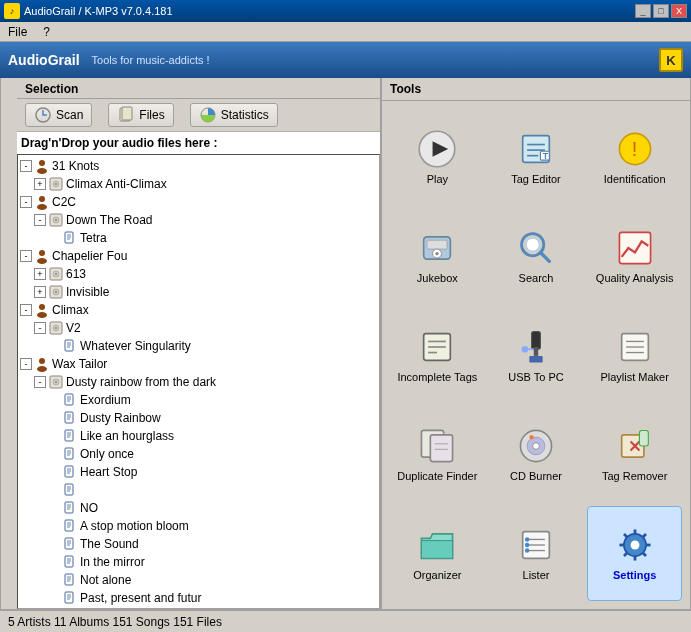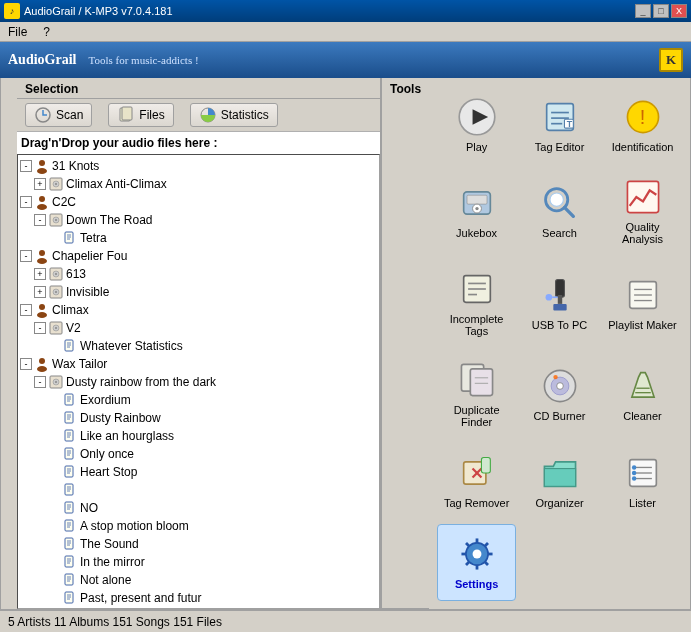--- a/index.html
+++ b/index.html
@@ -77,21 +77,20 @@
 
     
     #header-bar {
       background: linear-gradient(to bottom, #3c7abf, #1a4d8a);
       color: white;
       height: 36px;
       display: flex;
       align-items: center;
       padding: 0 8px;
       justify-content: space-between;
-      font-family: Liberation Serif, serif;
     }
     #header-title {
       font-size: 14px;
       font-weight: bold;
     }
     #header-subtitle {
       font-size: 11px;
       color: #cce0ff;
       margin-left: 12px;
     }
@@ -208,20 +207,21 @@
       margin-right: 2px;
       flex-shrink: 0;
       font-size: 11px;
     }
 
     
     #right-panel {
       flex: 1;
       background: #d4d0c8;
       display: flex;
+      flex-direction: column;
     }
 
     #tools-header {
       font-weight: bold;
       padding: 4px 8px;
       font-size: 12px;
       border-bottom: 1px solid #a0a0a0;
     }
 
     #tools-grid {
@@ -460,21 +460,21 @@
       </div>
         <div class="tree-item" style="padding-left:42px">
         <span class="tree-icon">
           <svg width="14" height="14" viewBox="0 0 14 14">
             <rect x="2" y="1" width="8" height="11" rx="1" fill="#fffff0" stroke="#4466aa" stroke-width="1"></rect>
             <line x1="4" y1="4" x2="8" y2="4" stroke="#4466aa" stroke-width="0.8"></line>
             <line x1="4" y1="6" x2="8" y2="6" stroke="#4466aa" stroke-width="0.8"></line>
             <line x1="4" y1="8" x2="7" y2="8" stroke="#4466aa" stroke-width="0.8"></line>
           </svg>
         </span>
-        <span>Whatever Statistics</span>
+        <span>Whatever Singularity</span>
       </div>
         <div class="tree-item" style="padding-left:0px">
         <span class="expand-btn">-</span>
         <span class="tree-icon">
           <svg width="16" height="16" viewBox="0 0 16 16">
             <circle cx="8" cy="5" r="3" fill="#8B4513"></circle>
             <ellipse cx="8" cy="13" rx="5" ry="3" fill="#8B4513"></ellipse>
           </svg>
         </span>
         <span>Wax Tailor</span>
@@ -743,30 +743,20 @@
         <div class="tool-item">
           <div class="tool-icon-large svg-icon">
             <svg width="36" height="36" viewBox="0 0 36 36">
               <circle cx="18" cy="18" r="14" fill="#ddd" stroke="#888" stroke-width="1.5"></circle>
               <circle cx="18" cy="18" r="8" fill="#bbd" stroke="#9999cc" stroke-width="0.8"></circle>
               <circle cx="18" cy="18" r="3" fill="#fff" stroke="#888" stroke-width="0.8"></circle>
               <circle cx="14" cy="10" r="2" fill="#ff6600" opacity="0.8"></circle>
             </svg>
           </div>
           <span class="tool-label">CD Burner</span>
-        </div>
-        <div class="tool-item">
-          <div class="tool-icon-large svg-icon">
-            <svg width="36" height="36" viewBox="0 0 36 36">
-              <path d="M16 6 L20 6 L22 10 L28 28 L8 28 L14 10 Z" fill="#e0e8d0" stroke="#668844" stroke-width="1.5"></path>
-              <line x1="12" y1="20" x2="24" y2="20" stroke="#668844" stroke-width="1.2"></line>
-              <line x1="11" y1="24" x2="25" y2="24" stroke="#668844" stroke-width="1.2"></line>
-            </svg>
-          </div>
-          <span class="tool-label">Cleaner</span>
         </div>
         <div class="tool-item">
           <div class="tool-icon-large svg-icon">
             <svg width="36" height="36" viewBox="0 0 36 36">
               <rect x="6" y="8" width="20" height="20" rx="2" fill="#f0e8d0" stroke="#aa8844" stroke-width="1.5"></rect>
               <line x1="14" y1="14" x2="22" y2="22" stroke="#cc4444" stroke-width="2"></line>
               <line x1="22" y1="14" x2="14" y2="22" stroke="#cc4444" stroke-width="2"></line>
               <rect x="22" y="4" width="8" height="14" rx="2" fill="#d0e8d0" stroke="#44aa44" stroke-width="1"></rect>
             </svg>
           </div>

